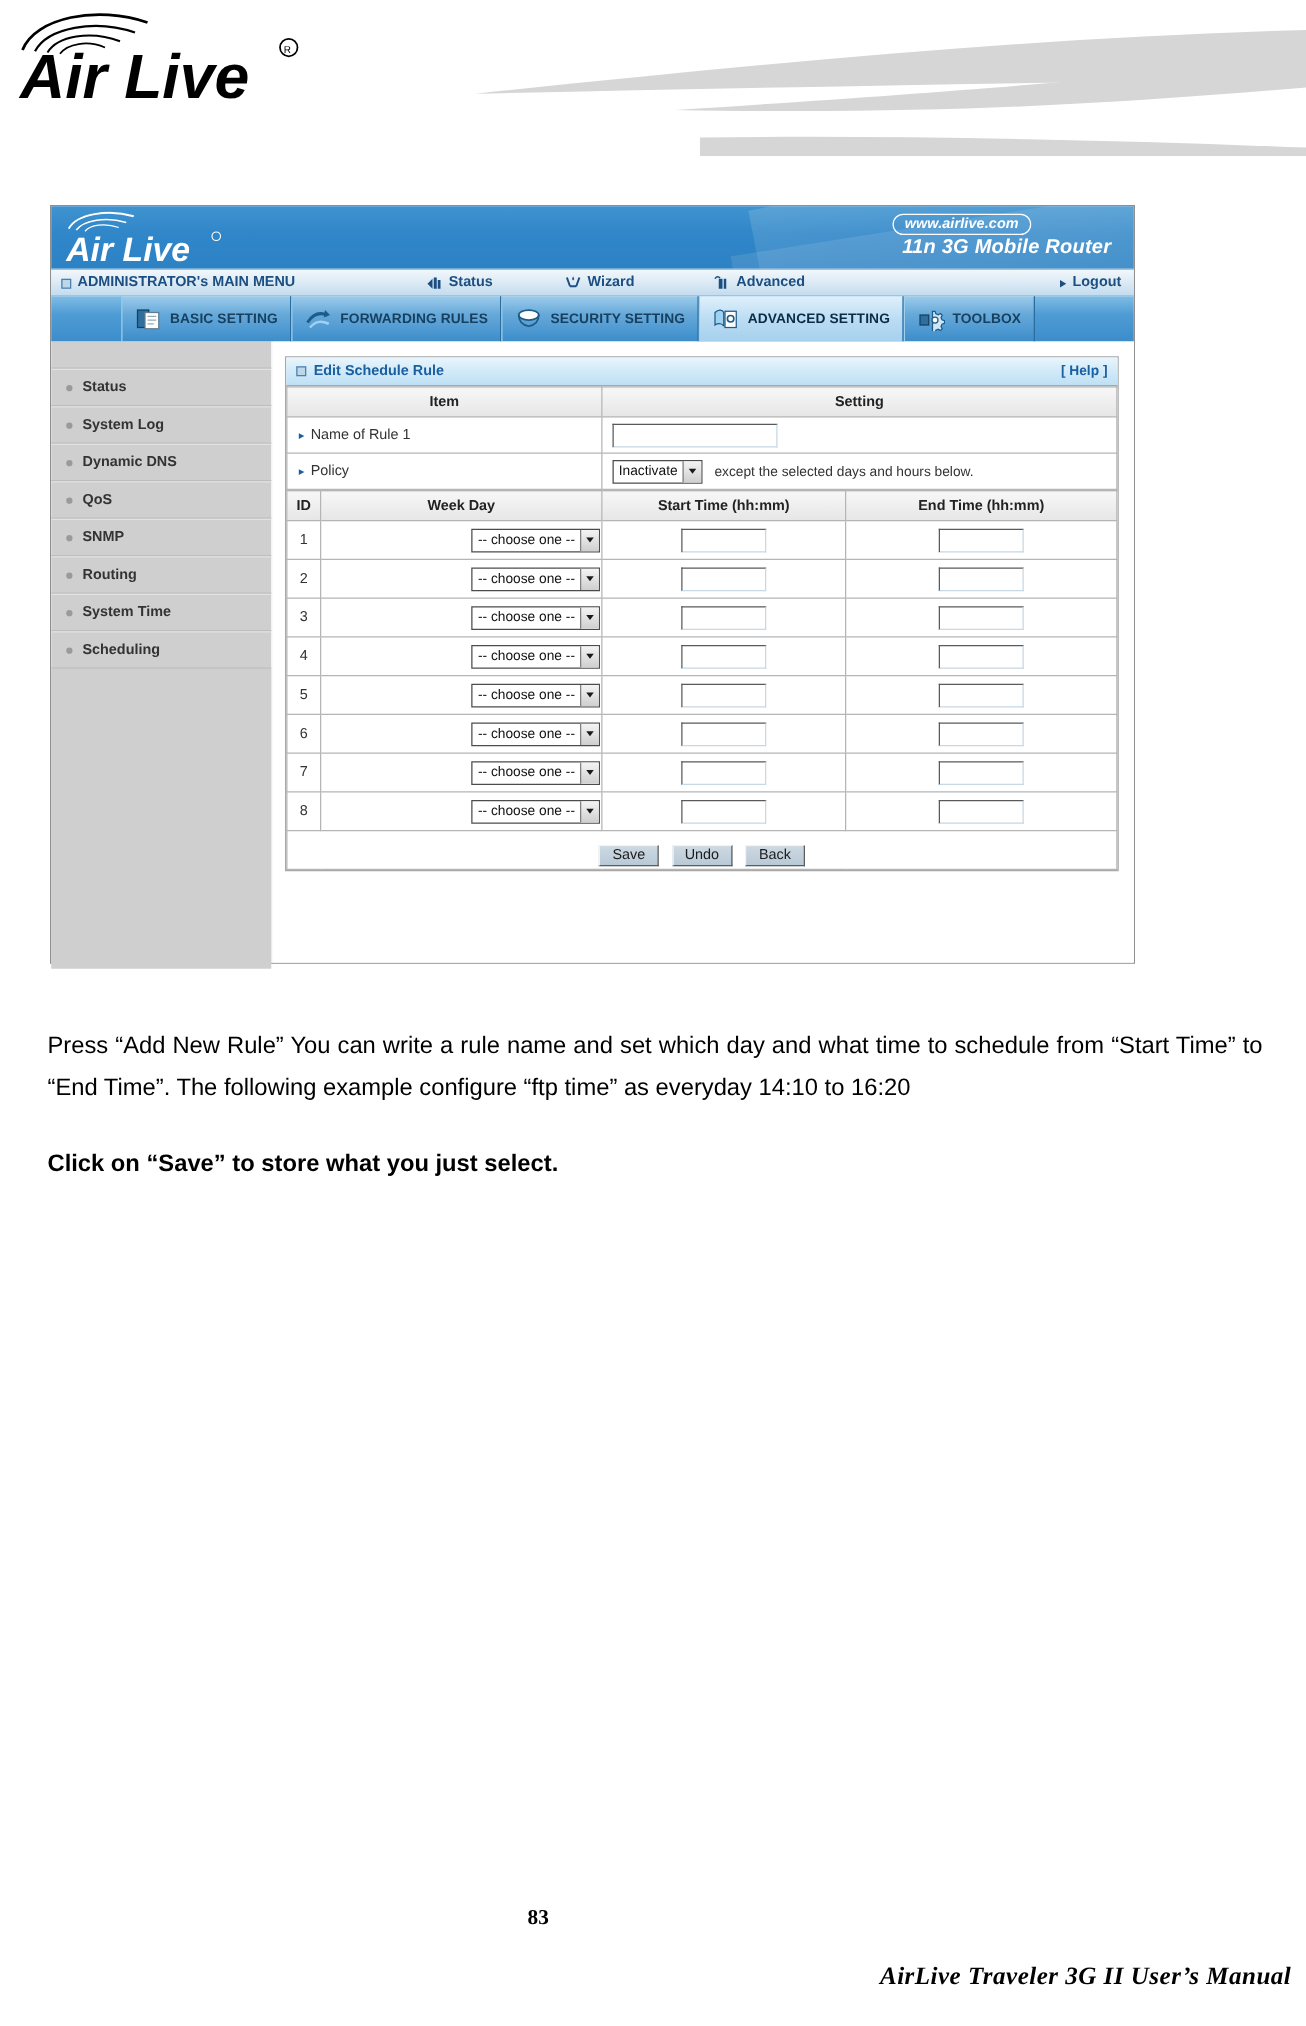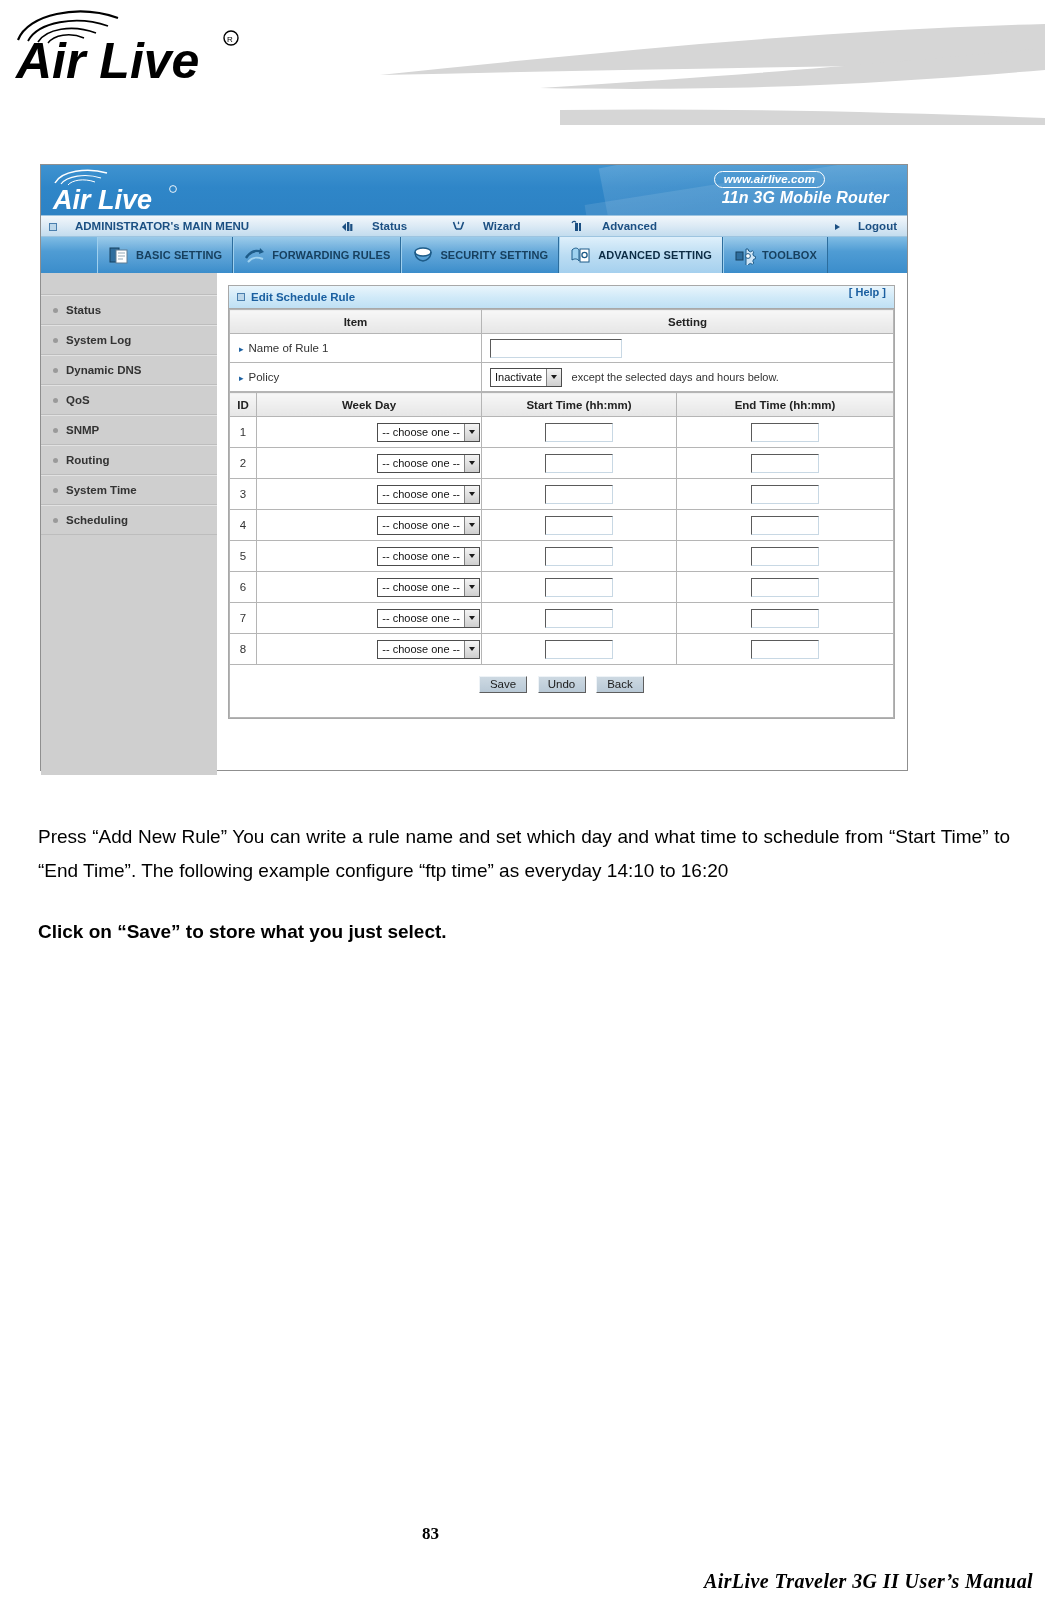--- a/index.html
+++ b/index.html
@@ -52,21 +52,21 @@
 
   
   .ui-menu {
     position:relative; height:22px;
     background:linear-gradient(180deg,#f2f7fb 0%,#dceaf5 50%,#c3dcee 100%);
     border-top:1px solid #9dc4e0;
     border-bottom:1px solid #9dc4e0;
     color:#1b4f82;
     font-size:11.5px; font-weight:bold;
   }
-  .ui-menu .mi { position:absolute; top:3px; display:flex; align-items:center; gap:18px; line-height:15px;}
+  .ui-menu .mi { position:absolute; top:3px; display:flex; align-items:center; gap:5px; line-height:15px;}
   .mi-admin { left:8px; }
   .mi-status { left:300px; }
   .mi-wizard { left:411px; }
   .mi-advanced { left:530px; }
   .mi-logout { right:10px; }
   .sq-icon { width:8px; height:8px; border:1px solid #4a7fae; background:#bcd7ea; display:inline-block; }
   .tri-icon { width:0;height:0;border-left:5px solid #1b4f82;border-top:3.5px solid transparent;border-bottom:3.5px solid transparent; display:inline-block;}
 
   
   .ui-tabs {
@@ -104,21 +104,21 @@
     border-top:1px solid #e2e2e2;
     color:#333333; font-size:11.5px; font-weight:bold;
   }
   .side-dot { width:5px;height:5px;border-radius:50%;background:#9a9a9a;display:inline-block;flex:0 0 5px;}
   .side-fill { background:#cfcfcf; }
 
   .ui-main { flex:1; padding:12px 12px 0 10px; background:#ffffff; }
 
   .panel { border:1px solid #a8a8a8; background:#ffffff; }
   .panel-title {
-    height:23px; display:flex; justify-content:space-between;
+    height:23px; display:flex; align-items:center; justify-content:space-between;
     padding:0 8px;
     background:linear-gradient(180deg,#e9f5fc 0%,#cfe9f8 55%,#bfe0f4 100%);
     border-bottom:1px solid #a8a8a8;
   }
   .panel-title .pt-left { display:flex; align-items:center; gap:6px; color:#1a5fa0; font-size:11.5px; font-weight:bold;}
   .help-link { color:#1a5fa0; font-size:11px; font-weight:bold; }
 
   table.frm { width:100%; border-collapse:collapse; }
   table.frm td, table.frm th { border:1px solid #b5b5b5; }
   .hdr-cell {
@@ -156,21 +156,21 @@
     border-left:1px solid #808080;
     display:flex; align-items:center; justify-content:center;
   }
   .caret { width:0;height:0;border-left:3.5px solid transparent;border-right:3.5px solid transparent;border-top:4px solid #1a1a1a;}
   .note { font-size:11px; color:#333; margin-left:5px; }
 
   .id-cell { width:27px; text-align:center; font-size:11.5px; color:#333; height:31px;}
   .day-cell { width:225px; text-align:right; height:31px;}
   .tm-cell  { text-align:center; height:31px;}
 
-  .btn-row { text-align:center; padding:9px 0 24px; }
+  .btn-row { text-align:center; padding:9px 0 2px; }
   .btn {
     display:inline-block; min-width:48px;
     padding:1px 9px 2px;
     margin:0 3px;
     font-size:11.5px; color:#1c1c1c;
     background:linear-gradient(180deg,#cdd9e2,#b9c9d6);
     border:1px solid #5e5e5e;
     border-top-color:#eef3f7; border-left-color:#eef3f7;
   }
 

